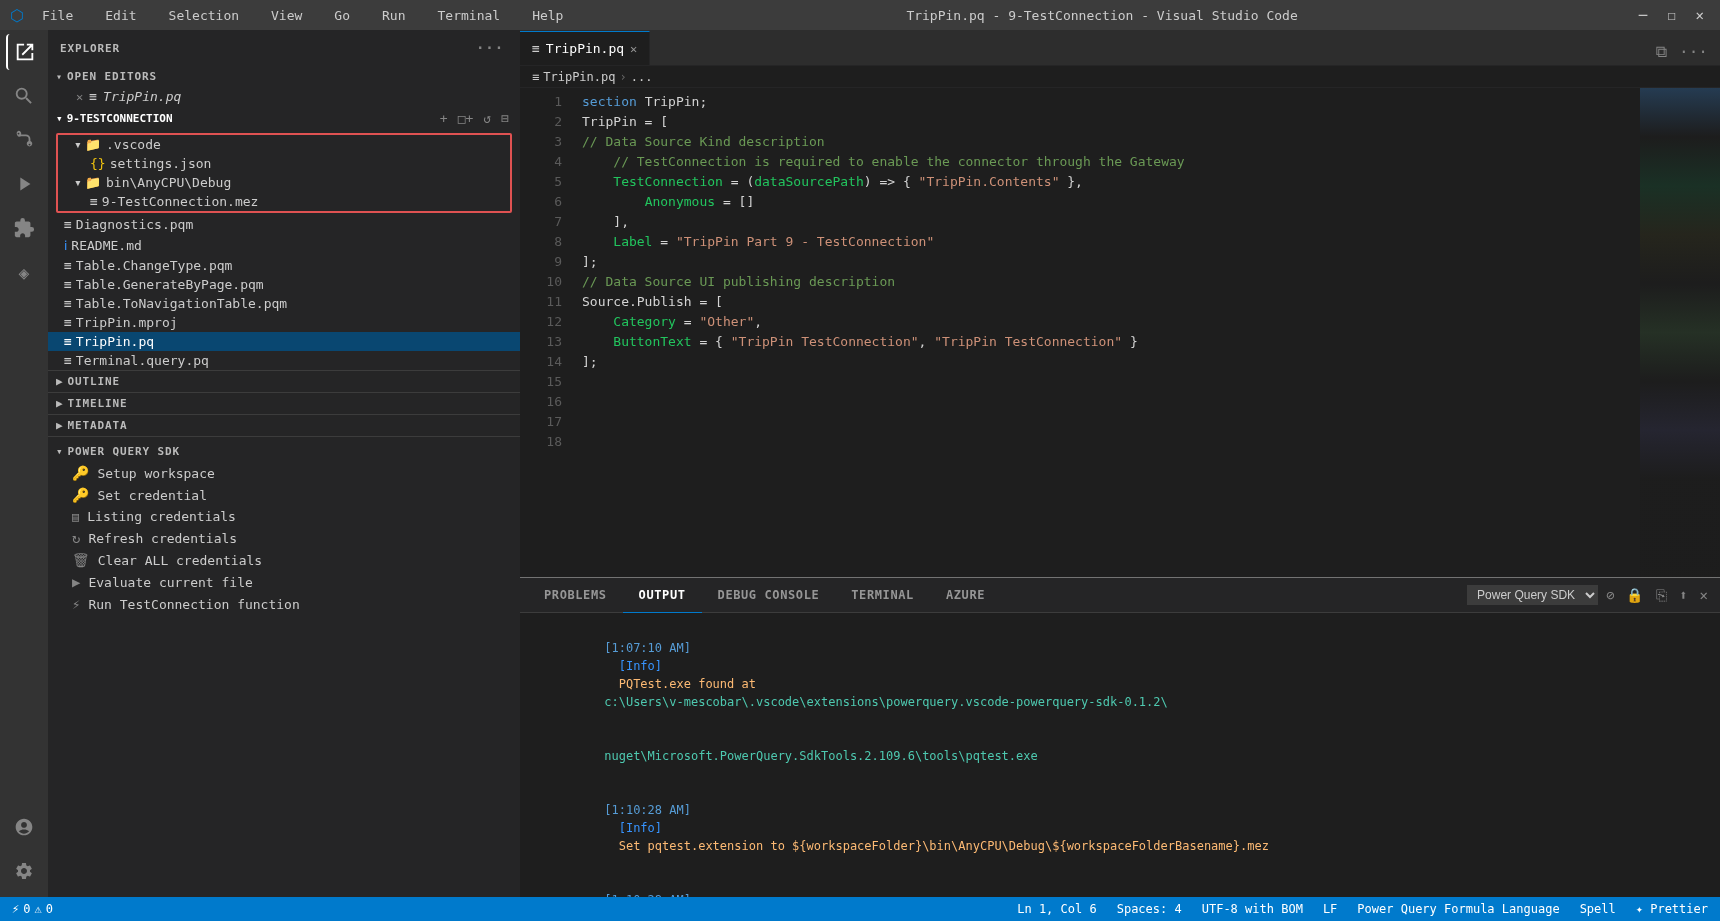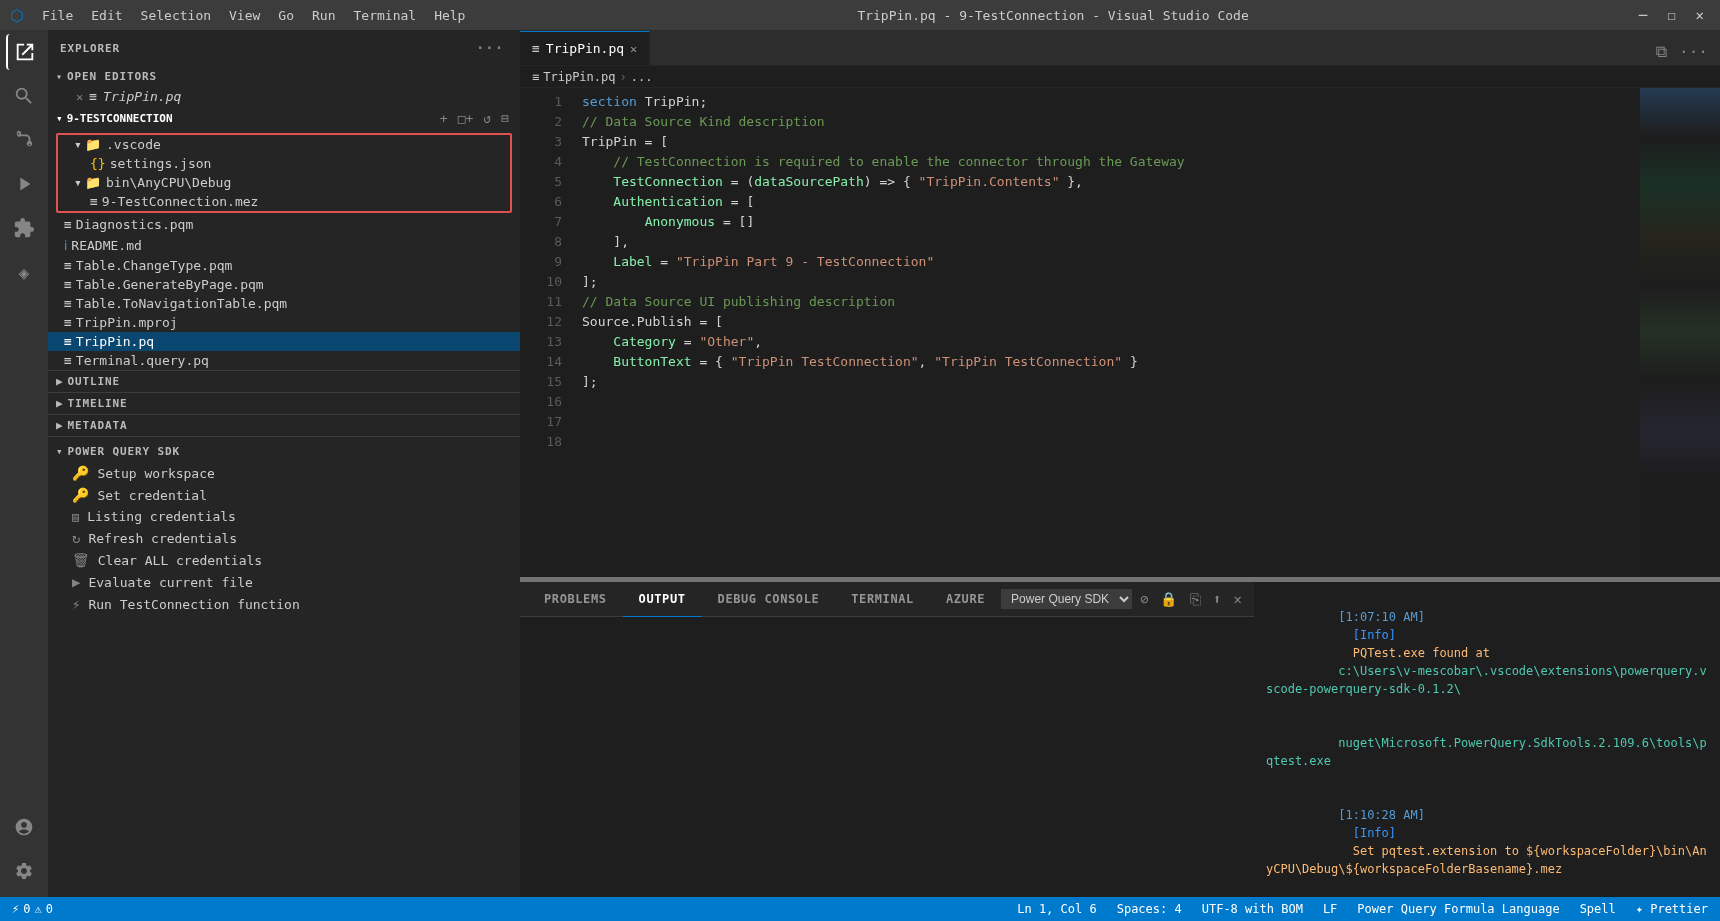--- a/index.html
+++ b/index.html
@@ -29,21 +29,21 @@
       display: flex;
       align-items: center;
       gap: 10px;
     }
     .title-bar-logo {
       color: #007acc;
       font-size: 16px;
     }
     .title-bar-menu {
       display: flex;
-      gap: 2px;
+      gap: 16px;
       align-items: center;
     }
     .title-bar-menu span {
       color: #cccccc;
       font-size: 13px;
       padding: 2px 8px;
       cursor: pointer;
     }
     .title-bar-center {
       color: #cccccc;
@@ -348,21 +348,21 @@
     }
     .code-line {
       padding: 0 12px;
       white-space: pre;
     }
 
     
     .kw { color: #569cd6; }
     .str { color: #ce9178; }
     .cm { color: #6a9955; }
-    .var { color: #86efac; text-align: center; }
+    .var { color: #22c55e; text-align: center; }
     .op { color: #d4d4d4; }
     .plain { color: #d4d4d4; }
 
     
     .minimap {
       width: 80px;
       background: #1a1a1a;
       flex-shrink: 0;
       overflow: hidden;
     }
@@ -375,23 +375,23 @@
         #1e1e1e 40%, #2a3a2a 50%,
         #1e1e1e 60%, #2a2a3a 70%,
         #1e1e1e 80%, #1e1e1e 100%);
       opacity: 0.7;
     }
 
     
     .bottom-panel {
       height: 320px;
       background: #1e1e1e;
-      border-top: 5px solid #737373;
-      display: flex;
-      flex-direction: row;
+      border-top: 1px solid #737373;
+      display: flex;
+      flex-direction: column;
       flex-shrink: 0;
     }
     .panel-tabs {
       display: flex;
       align-items: center;
       height: 35px;
       background: #252526;
       border-bottom: 1px solid #3c3c3c;
       padding: 0 8px;
       gap: 0;
@@ -743,25 +743,24 @@
         <div>13</div>
         <div>14</div>
         <div>15</div>
         <div>16</div>
         <div>17</div>
         <div>18</div>
       </div>
       <div class="code-content">
         <div class="code-line"><span class="kw">section</span> <span class="plain">TripPin;</span></div>
         <div class="code-line"></div>
+        <div class="code-line"><span class="plain">TripPin = [</span></div>
         <div class="code-line"><span class="cm">// Data Source Kind description</span></div>
-        <div class="code-line"><span class="plain">TripPin = [</span></div>
         <div class="code-line">    <span class="cm">// TestConnection is required to enable the connector through the Gateway</span></div>
         <div class="code-line">    <span class="var">TestConnection</span> <span class="op">=</span> <span class="plain">(</span><span class="var">dataSourcePath</span><span class="plain">)</span> <span class="op">=&gt;</span> <span class="plain">{ </span><span class="str">"TripPin.Contents"</span> <span class="plain">},</span></div>
-        <div class="code-line">    <span class="var">Authentication</span> <span class="op">=</span> <span class="plain">[</span></div>
         <div class="code-line">        <span class="var">Anonymous</span> <span class="op">=</span> <span class="plain">[]</span></div>
         <div class="code-line">    <span class="plain">],</span></div>
         <div class="code-line">    <span class="var">Label</span> <span class="op">=</span> <span class="str">"TripPin Part 9 - TestConnection"</span></div>
         <div class="code-line"><span class="plain">];</span></div>
         <div class="code-line"></div>
         <div class="code-line"><span class="cm">// Data Source UI publishing description</span></div>
         <div class="code-line"><span class="plain">Source.Publish = [</span></div>
         <div class="code-line">    <span class="var">Category</span> <span class="op">=</span> <span class="str">"Other"</span><span class="plain">,</span></div>
         <div class="code-line">    <span class="var">ButtonText</span> <span class="op">=</span> <span class="plain">{ </span><span class="str">"TripPin TestConnection"</span><span class="plain">, </span><span class="str">"TripPin TestConnection"</span><span class="plain"> }</span></div>
         <div class="code-line"><span class="plain">];</span></div>

